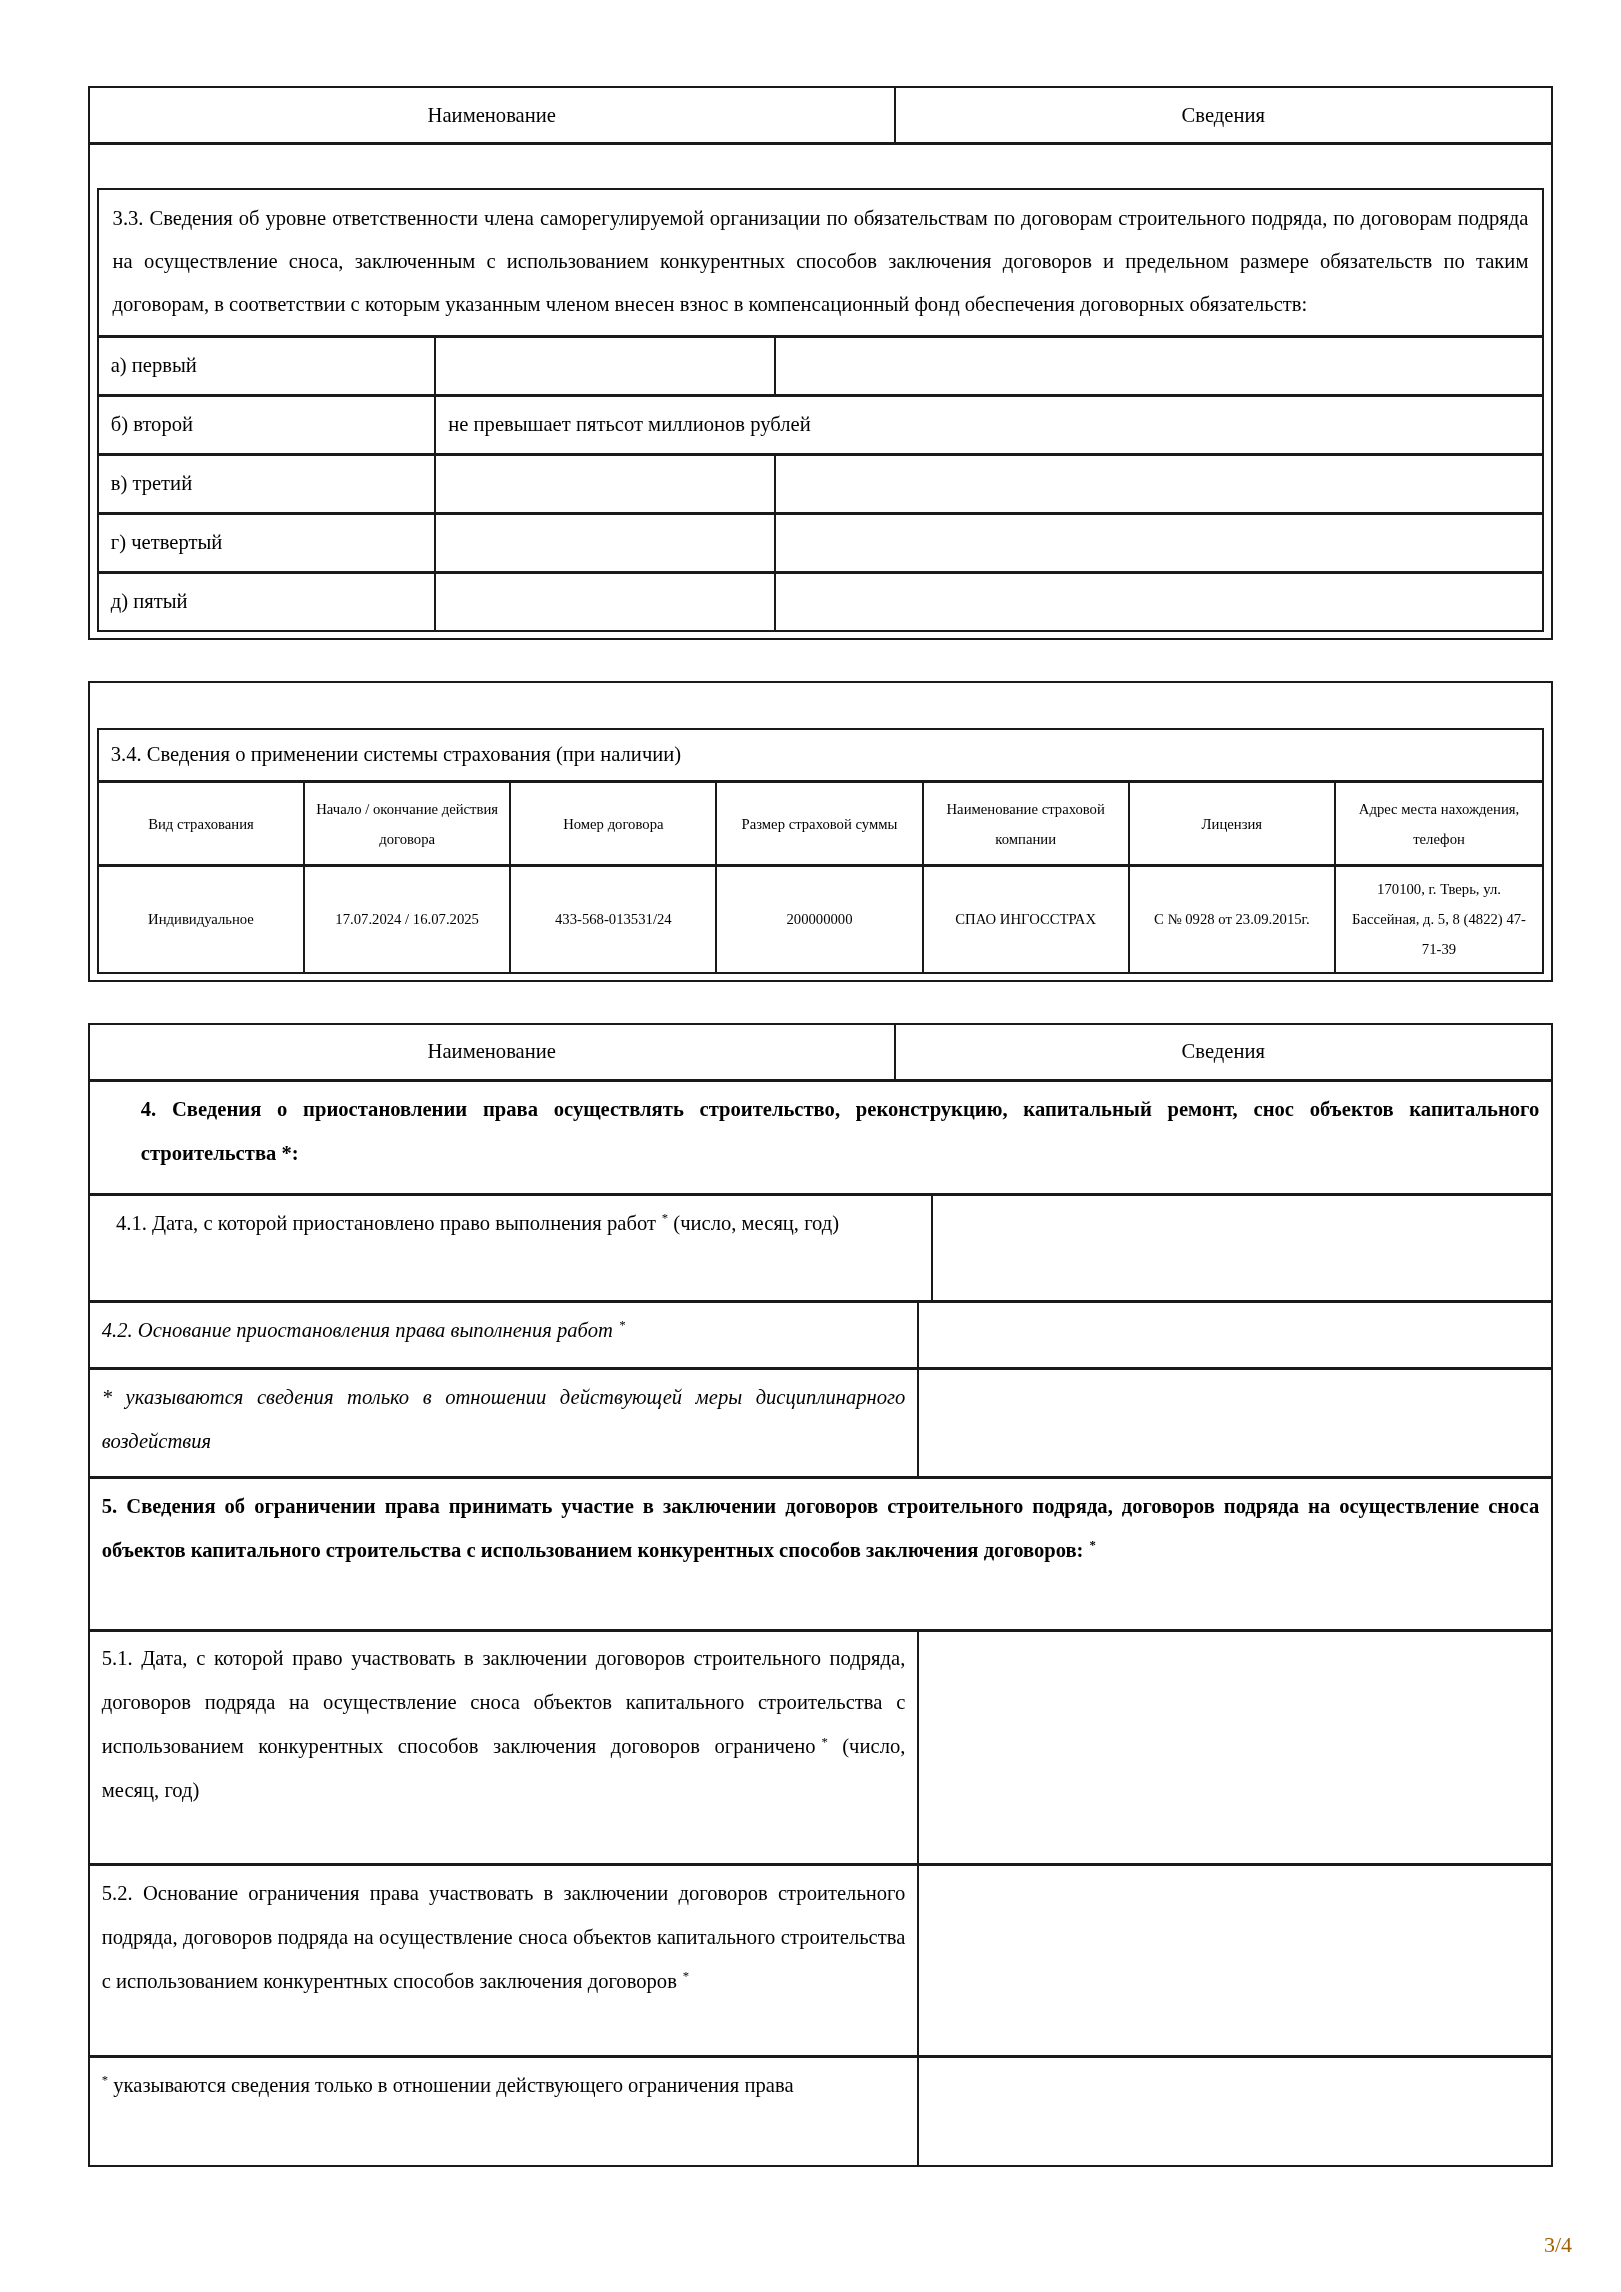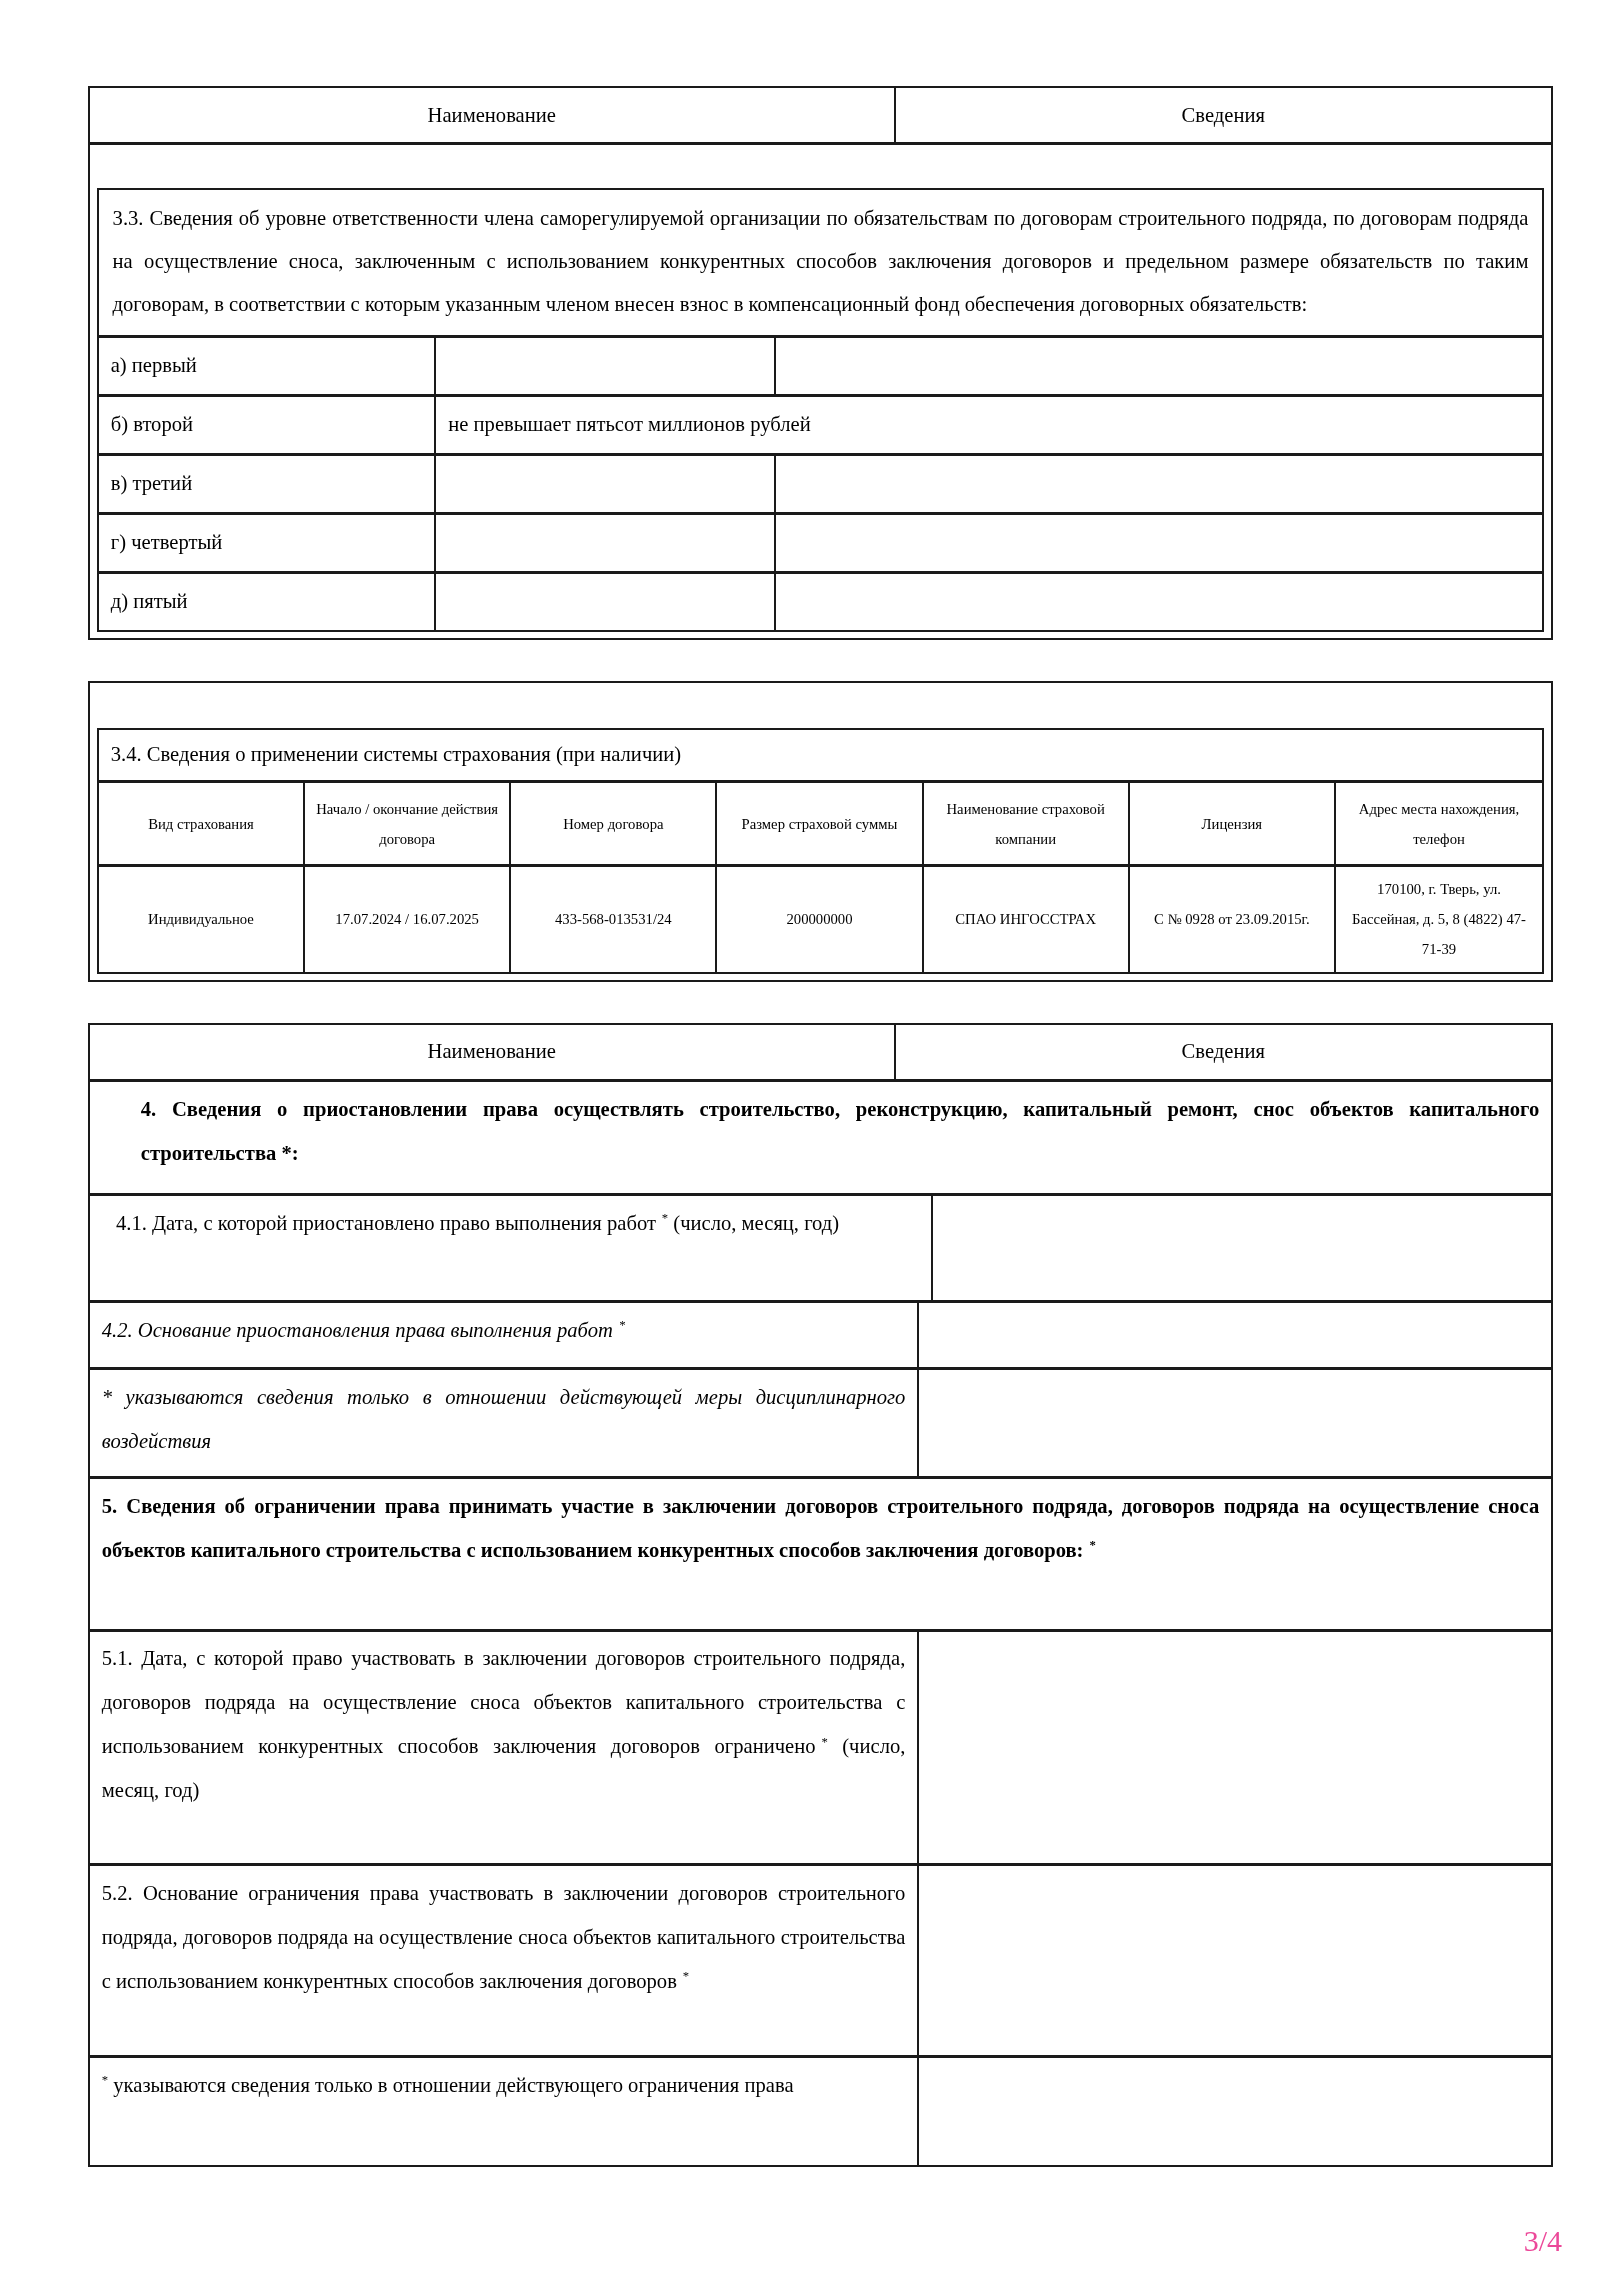--- a/index.html
+++ b/index.html
@@ -39,21 +39,21 @@
   .sec3{margin-top:41px;}
   .t3full{border-top:3.9px solid #1a1a1a;padding:4.9px 11.8px;font-size:20.6px;line-height:44px;
           text-align:justify;font-weight:bold;}
   .t3row{display:flex;border-top:3.9px solid #1a1a1a;align-items:stretch;}
   .t3cell-l{width:55%;border-right:2.9px solid #1a1a1a;padding:4.9px 11.8px;font-size:20.6px;line-height:44px;text-align:justify;}
   .t3cell-r{flex:1;font-size:20.6px;}
   .mh104{min-height:102px;margin-left:39px;} .mh96{min-height:94px;padding-left:26px;} .mh55{min-height:54px;font-style:italic;} .mh98{min-height:96px;font-style:italic;}
   .mh143{min-height:140px;} .mh227{min-height:222px;} .mh183{min-height:179px;} .mh99{min-height:97px;}
   sup{font-size:12.7px;line-height:0;vertical-align:super;}
   sup.sp{margin-left:5.9px;}
-  .pageno{position:absolute;right:59px;bottom:35px;font-size:30px;color:#ec4899;}
+  .pageno{position:absolute;right:49px;bottom:35px;font-size:22px;color:#a16207;}
 </style>
 </head>
 <body>
 
 <div class="page">
   <div class="content">
 
     <section class="sec">
       <div class="hdr">
         <div class="hdr-cell c1">Наименование</div>

